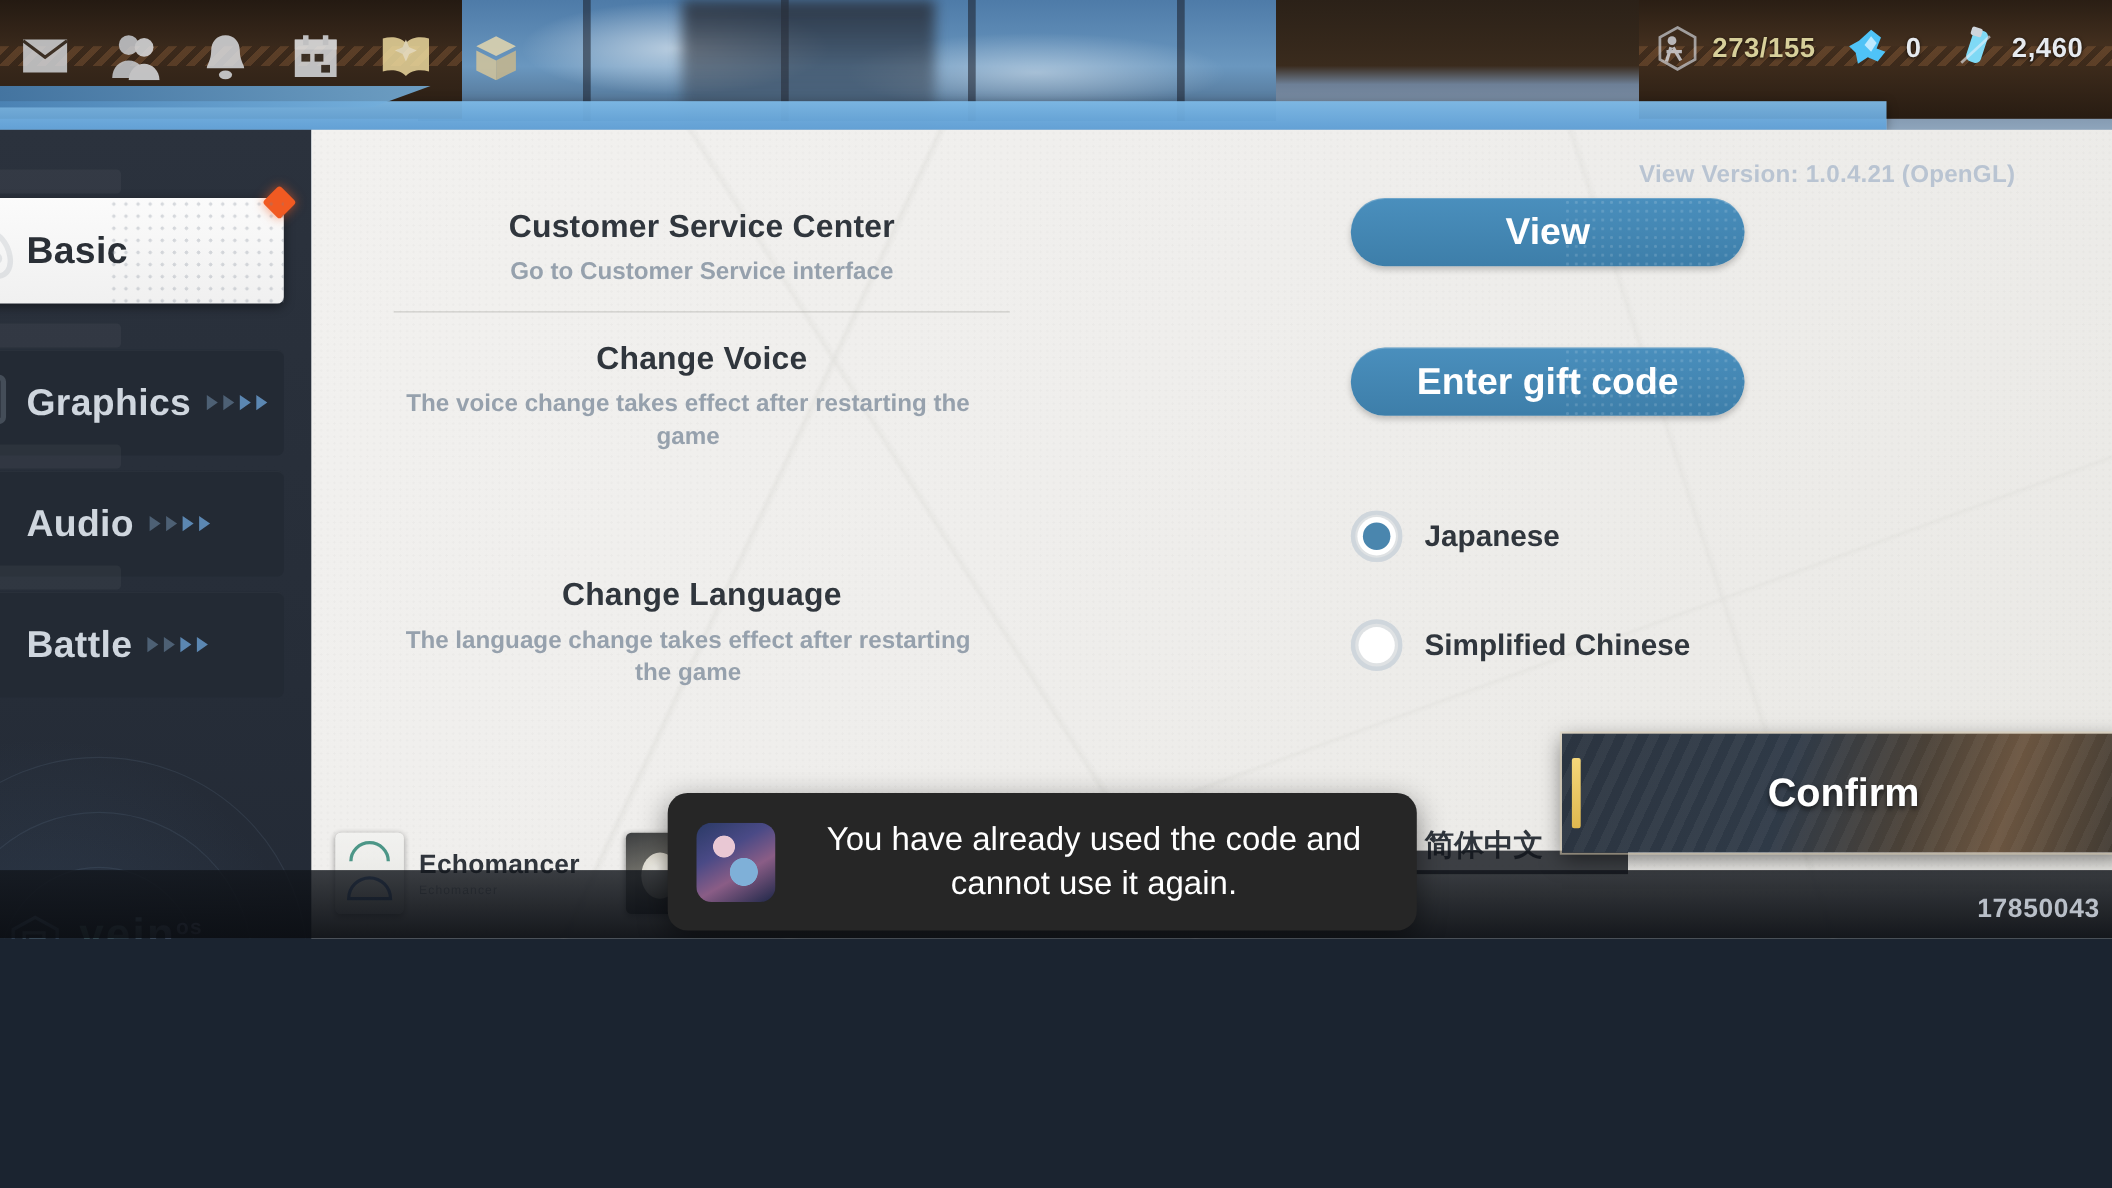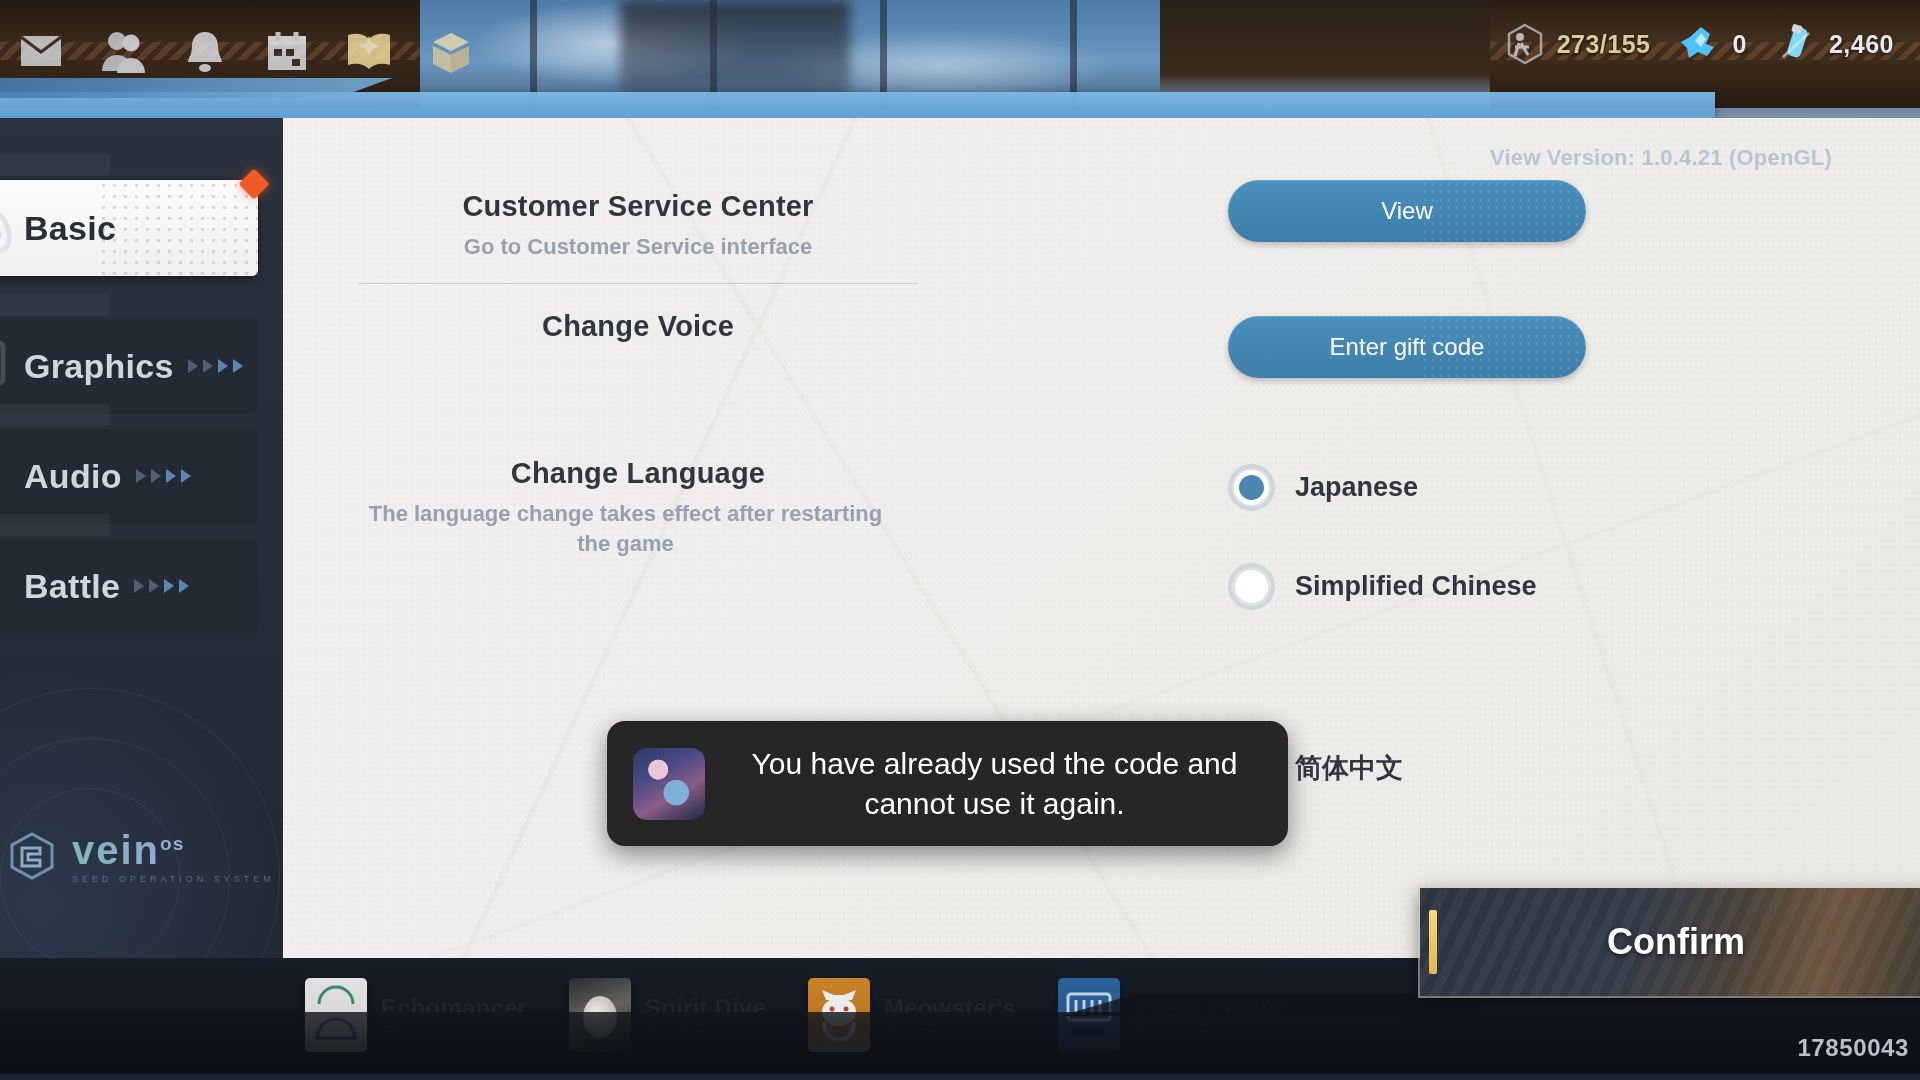--- a/index.html
+++ b/index.html
@@ -2,21 +2,21 @@
 <html><head>
 <meta charset="utf-8">
 <style>
   * { box-sizing: border-box; margin: 0; padding: 0; }
   html, body {
     width: 1920px; height: 1080px; overflow: hidden;
     font-family: "Liberation Sans", sans-serif;
     background: #1b2430;
   }
 
-  #app { position: relative; width: 1920px; height: 1074px; overflow: hidden; }
+  #app { position: relative; width: 1920px; height: 853px; overflow: hidden; }
 
   
   .bg {
     position: absolute; inset: 0;
     background:
       linear-gradient(180deg, #2b2118 0%, #3a2b1d 7%, #6d7f96 9%, #8fa6bd 14%, #5f7590 22%, #3a4a5e 32%, #2b3442 45%, #222a36 70%, #1a212b 100%);
   }
   .bg-sky {
     position: absolute; left: 380px; top: 0; width: 780px; height: 110px;
     background:
@@ -169,21 +169,21 @@
 
   .rows { position:absolute; left: 75px; top: 62px; width: 560px; z-index:3; }
   .row { position:relative; padding: 10px 0 22px; text-align: center; }
   .row + .row { border-top: 1px solid rgba(160,160,155,.45); padding-top: 26px; }
   .row-title { font-size: 29px; font-weight:700; color:#30363d; letter-spacing:.2px; }
   .row-desc { font-size: 22px; font-weight:600; color:#96a1ad; margin-top: 9px; line-height: 1.33; }
 
   .controls { position:absolute; left: 945px; top: 62px; z-index:3; }
   .btn-pill {
     position:relative; width: 358px; height: 62px; border:none; cursor:pointer;
-    border-radius: 31px; color:#fff; font-size: 24px; font-weight:400;
+    border-radius: 31px; color:#fff; font-size: 34px; font-weight:700;
     font-family:"Liberation Sans", sans-serif;
     background: linear-gradient(180deg,#4a8fbd,#3d7ea9);
     box-shadow: 0 3px 6px rgba(0,0,0,.22), inset 0 1px 0 rgba(255,255,255,.2);
     overflow:hidden;
   }
   .btn-pill::after{
     content:""; position:absolute; right:0; top:0; bottom:0; width:165px;
     background-image: radial-gradient(circle, rgba(255,255,255,.14) 1.2px, transparent 1.4px);
     background-size: 8px 8px;
   }
@@ -461,20 +461,21 @@
   <div class="content">
     <div class="game-version">View Version: 1.0.4.21 (OpenGL)</div>
 
     <div class="rows">
       <div class="row">
         <div class="row-title">Customer Service Center</div>
         <div class="row-desc">Go to Customer Service interface</div>
       </div>
       <div class="row" style="padding-bottom:86px">
         <div class="row-title">Change Voice</div>
+        <div class="row-desc" style="width:535px">The voice change takes effect after restarting the game</div>
       </div>
       <div class="row" style="border-top:none;padding-top:28px">
         <div class="row-title">Change Language</div>
         <div class="row-desc" style="width:535px">The language change takes effect after restarting the game</div>
       </div>
     </div>
 
     <div class="controls">
       <button class="btn-pill">
         <span>View</span>

